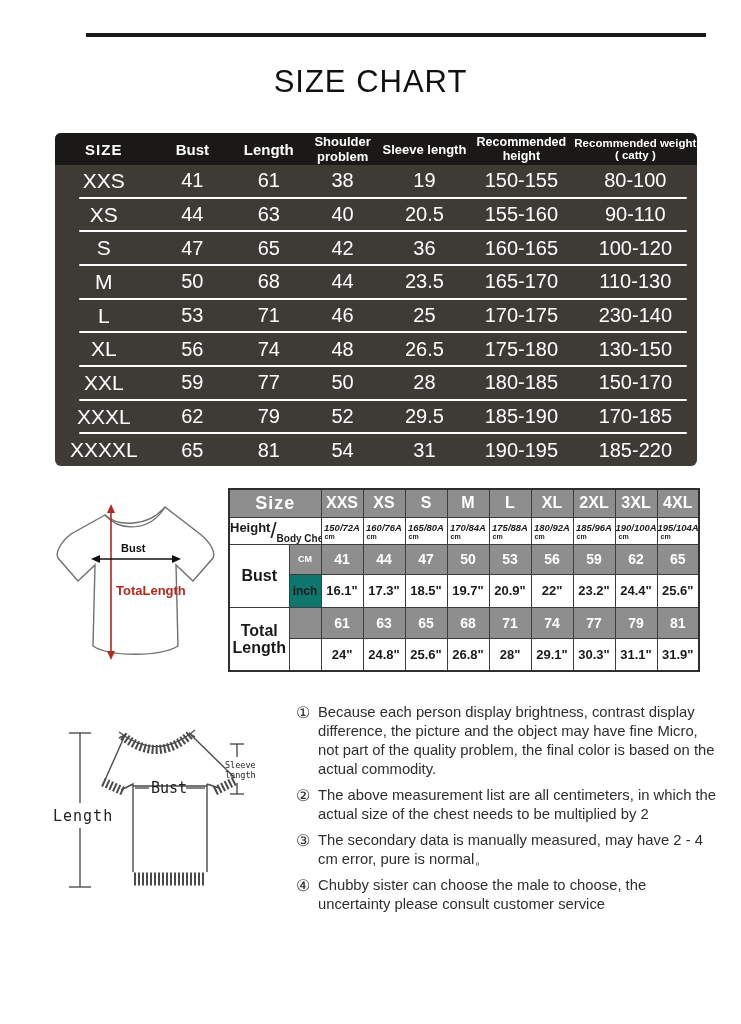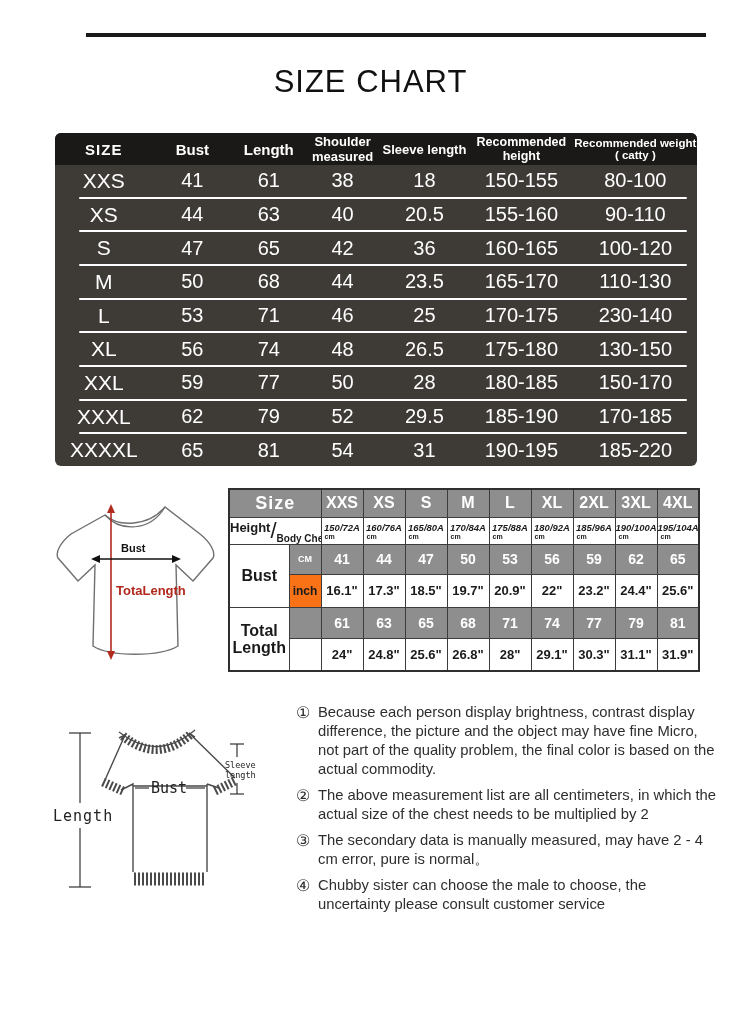--- a/index.html
+++ b/index.html
@@ -39,21 +39,21 @@
   .t2 .szh{font-size:16px;font-weight:bold;}
   .t2 .size-lab{font-size:18px;font-weight:bold;letter-spacing:1px;}
   .r1{height:28px;} .r2{height:27px;} .r3{height:30px;} .r4{height:33px;}
   .r5{height:31px;} .r6{height:33px;}
   .hcell .hv{font-size:9.5px;font-weight:bold;line-height:10px;margin-top:3px;font-style:italic;}
   .hcell .hu{font-size:7px;font-weight:bold;text-align:left;padding-left:3px;line-height:8px;}
   .vcm{font-size:14px;font-weight:bold;}
   .vin{font-size:13px;font-weight:bold;background:#fff;}
   .lblcell{background:#fff;font-size:16px;font-weight:bold;line-height:17px;}
   .cm-lab{font-size:9px;font-weight:bold;}
-  .in-lab{background:#f97316;font-size:12px;font-weight:bold;}
+  .in-lab{background:#0f766e;font-size:12px;font-weight:bold;}
   .hbc{background:#fff;font-weight:bold;white-space:nowrap;}
   .hbc .hb1{font-size:13px;vertical-align:6px;}
   .hbc .hbs{font-size:22px;font-weight:400;vertical-align:0px;}
   .hbc .hb2{font-size:10px;vertical-align:-4px;}
 
   
   .diagram{position:absolute;}
   svg text{font-family:"Liberation Sans",sans-serif;}
   .monolab{font-family:"DejaVu Sans Mono",monospace;}
 
@@ -70,32 +70,32 @@
 <div id="canvas">
 
   <div class="top-rule"></div>
   <div class="page-title">SIZE CHART</div>
 
   <div class="t1">
     <div class="t1-head">
         <div class="t1h h0 w0">SIZE</div>
         <div class="t1h h1 w1">Bust</div>
         <div class="t1h h2 w2">Length</div>
-        <div class="t1h h3 w3">Shoulder measured</div>
+        <div class="t1h h3 w3">Shoulder problem</div>
         <div class="t1h h4 w4">Sleeve length</div>
         <div class="t1h h5 w5">Recommended height</div>
         <div class="t1h h6 w6">Recommended weight ( catty )</div>
       </div>
     <div class="t1-body">
         <div class="t1row">
           <div class="t1c w0 first">XXS</div>
           <div class="t1c w1">41</div>
           <div class="t1c w2">61</div>
           <div class="t1c w3">38</div>
-          <div class="t1c w4">18</div>
+          <div class="t1c w4">19</div>
           <div class="t1c w5">150-155</div>
           <div class="t1c w6">80-100</div>
         </div>
         <div class="t1sep"></div>
         <div class="t1row">
           <div class="t1c w0 first">XS</div>
           <div class="t1c w1">44</div>
           <div class="t1c w2">63</div>
           <div class="t1c w3">40</div>
           <div class="t1c w4">20.5</div>

